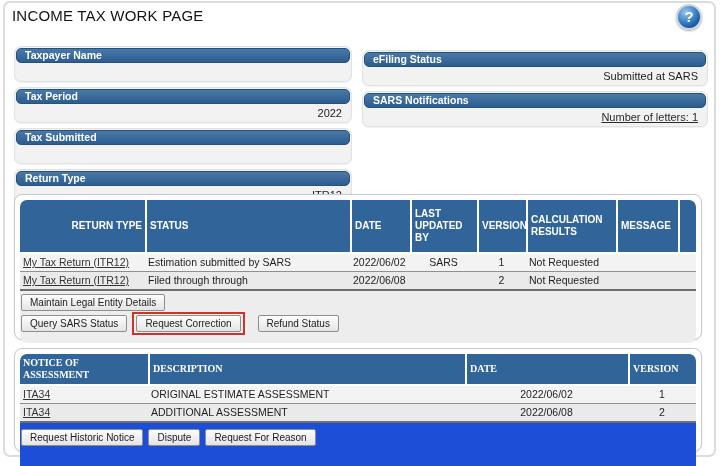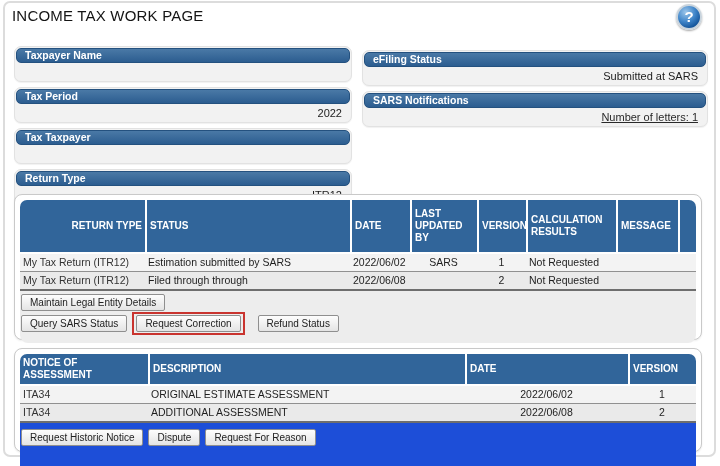--- a/index.html
+++ b/index.html
@@ -57,31 +57,31 @@
   table{border-collapse:separate;border-spacing:0;table-layout:fixed;width:676px;}
   th{
     background:var(--header-blue);color:#fff;font-size:10px;font-weight:bold;
     text-align:left;vertical-align:middle;padding:2px 3px;line-height:1.2;
     border-bottom:2px solid #fff;
   }
   th + th{border-left:2px solid #fff;}
   th:first-child{border-top-left-radius:7px;}
   th:last-child{border-top-right-radius:7px;}
   .widget-returns thead tr{height:54px;}
-  .widget-notices thead tr{height:32px;}
+  .widget-notices thead tr{height:32px;font-family:Liberation Serif, serif;}
   .al-r{text-align:right;}
   .al-c{text-align:center;}
   td{
     font-size:10.5px;height:18px;line-height:17px;padding:0 3px;
     background:#f3f3f3;border-bottom:1px solid #909090;
     white-space:nowrap;overflow:hidden;color:#1e1e1e;
   }
   tr.row-alt td{background:#eaeaea;}
   tr.row-last td{border-bottom:2px solid #6e6e6e;}
-  td.link a{color:#333;cursor:pointer;}
+  td.link a{color:#333;text-decoration:underline;cursor:pointer;}
   
   .footer-band{
     position:relative;height:52px;background:#ededed;
     border-radius:0 0 8px 8px;padding:2px 0 0 1px;
   }
   .footer-white{background:#1d4ed8;border-radius:0;}
   .btn-row{height:19px;white-space:nowrap;}
   button{
     font-family:"Liberation Sans",sans-serif;font-size:10px;color:#222;
     background:linear-gradient(#fdfdfd,#e4e4e4);
@@ -105,21 +105,21 @@
 <div class="col-left">
   <div class="panel">
     <div class="panel-bar">Taxpayer Name</div>
     <div class="panel-body"></div>
   </div>
   <div class="panel">
     <div class="panel-bar">Tax Period</div>
     <div class="panel-body">2022</div>
   </div>
   <div class="panel">
-    <div class="panel-bar">Tax Taxpayer</div>
+    <div class="panel-bar">Tax Submitted</div>
     <div class="panel-body"></div>
   </div>
   <div class="panel">
     <div class="panel-bar">Return Type</div>
     <div class="panel-body">ITR12</div>
   </div>
 </div>
 
 <div class="col-right">
   <div class="panel">

